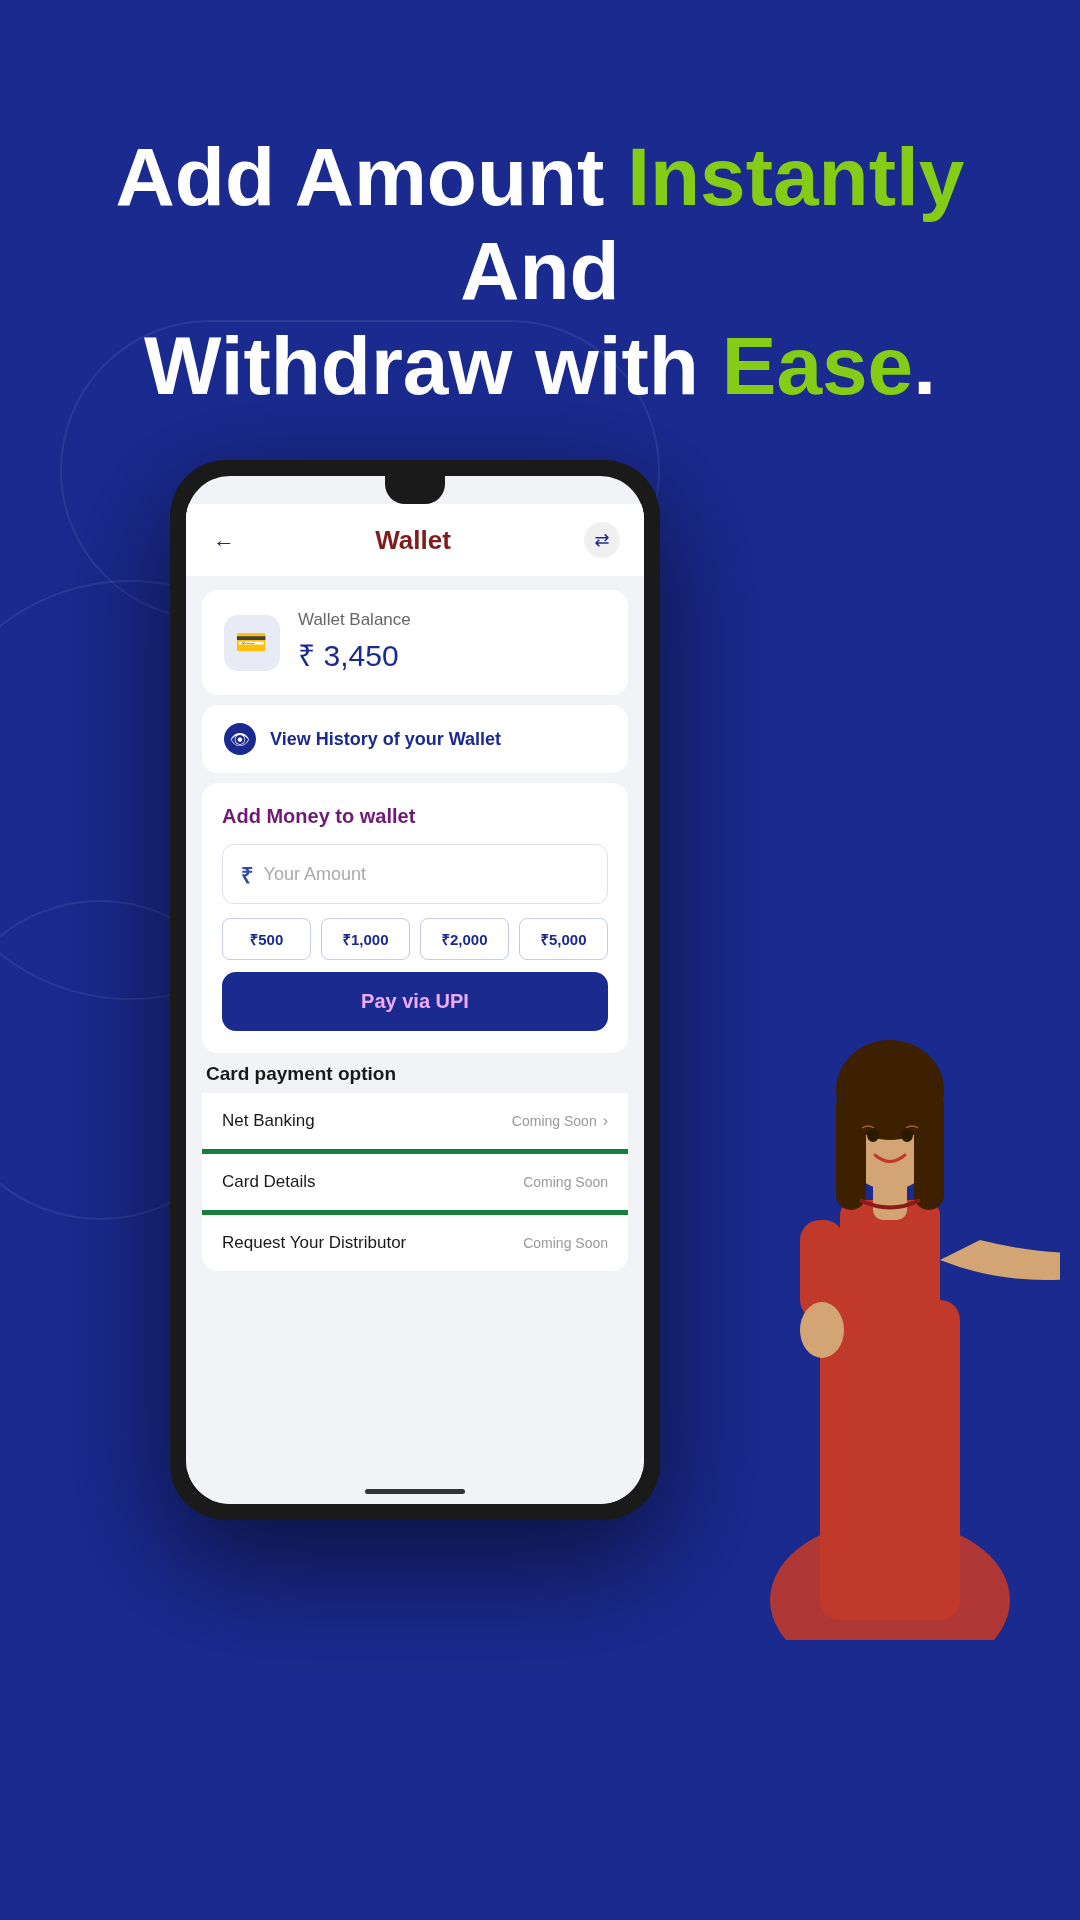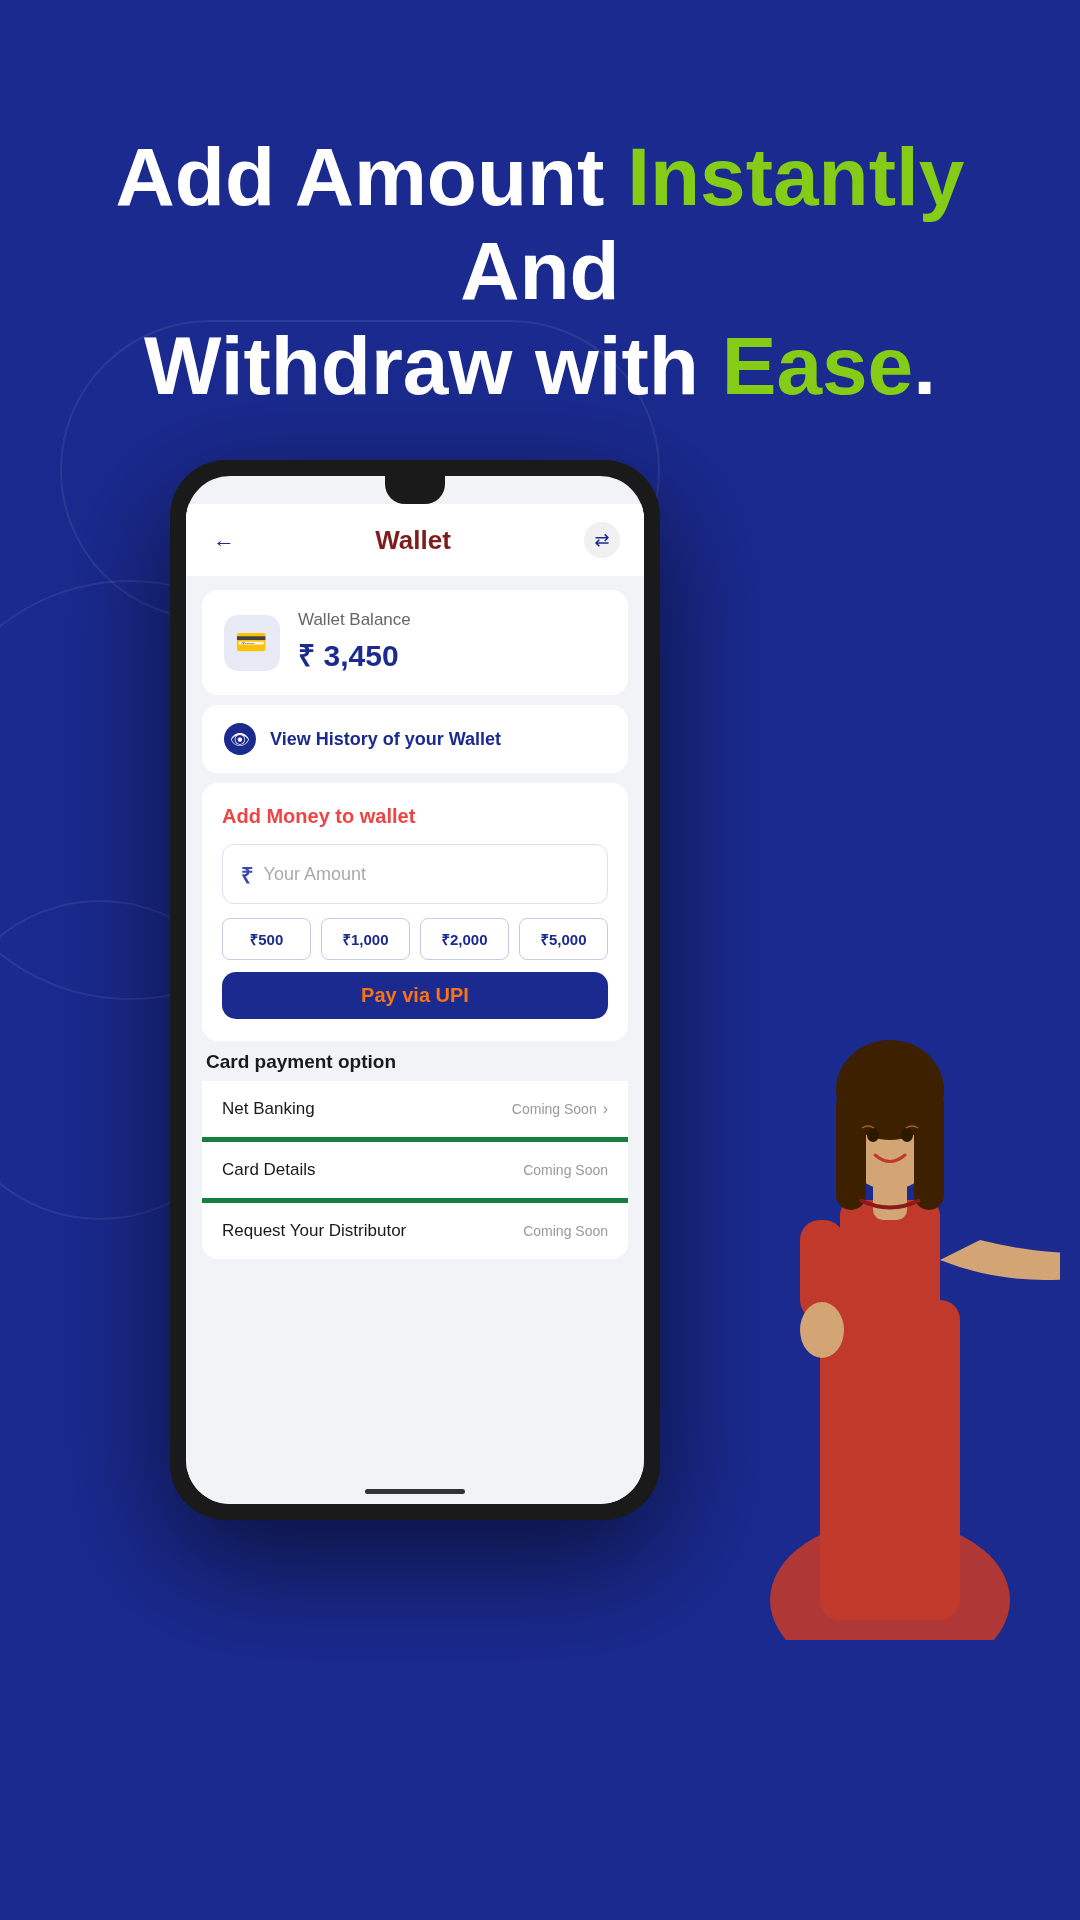--- a/index.html
+++ b/index.html
@@ -141,21 +141,21 @@
       flex-shrink: 0;
     }
     .wallet-info {}
     .wallet-label {
       font-size: 17px;
       color: #666;
       margin-bottom: 4px;
     }
     .wallet-balance {
       font-size: 30px;
-      font-weight: 700;
+      font-weight: 400;
       color: #1a2a8f;
     }
 
     
     .view-history {
       background: #ffffff;
       margin: 10px 16px 0;
       border-radius: 16px;
       padding: 18px 22px;
       display: flex;
@@ -180,21 +180,21 @@
     
     .add-money-section {
       background: #ffffff;
       margin: 10px 16px 0;
       border-radius: 16px;
       padding: 22px 20px;
     }
     .add-money-title {
       font-size: 20px;
       font-weight: 700;
-      color: #ef4444;
+      color: #701a75;
       margin-bottom: 16px;
     }
     .amount-input-wrapper {
       border: 1.5px solid #dde0ee;
       border-radius: 12px;
       padding: 14px 18px;
       display: flex;
       align-items: center;
       gap: 10px;
       background: #fff;
@@ -227,24 +227,24 @@
       color: #1a2a8f;
       font-weight: 600;
       background: #fff;
       cursor: pointer;
     }
 
     
     .pay-upi-btn {
       width: 100%;
       background: #1a2a8f;
-      color: #f97316;
+      color: #f0abfc;
       border: none;
       border-radius: 14px;
-      padding: 12px;
+      padding: 18px;
       font-size: 20px;
       font-weight: 700;
       cursor: pointer;
       text-align: center;
     }
 
     
     .other-payment-section {
       margin: 10px 16px 0;
     }

